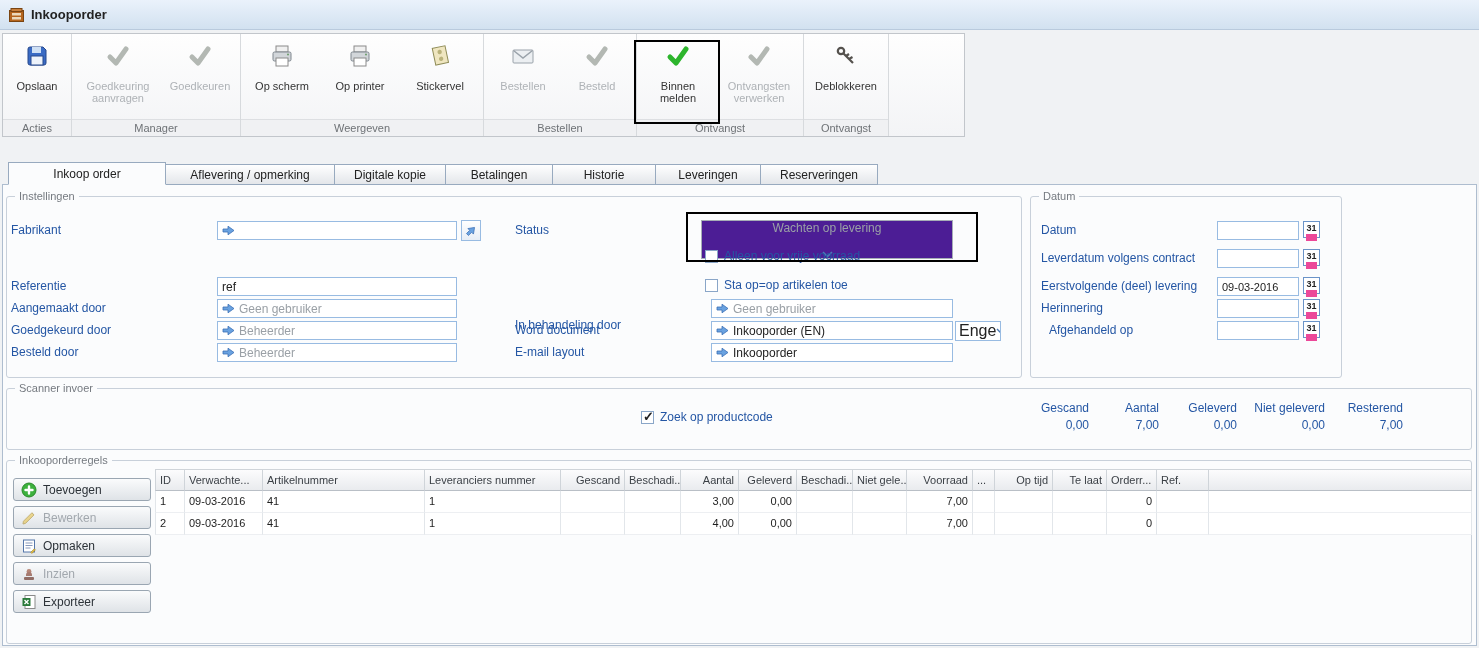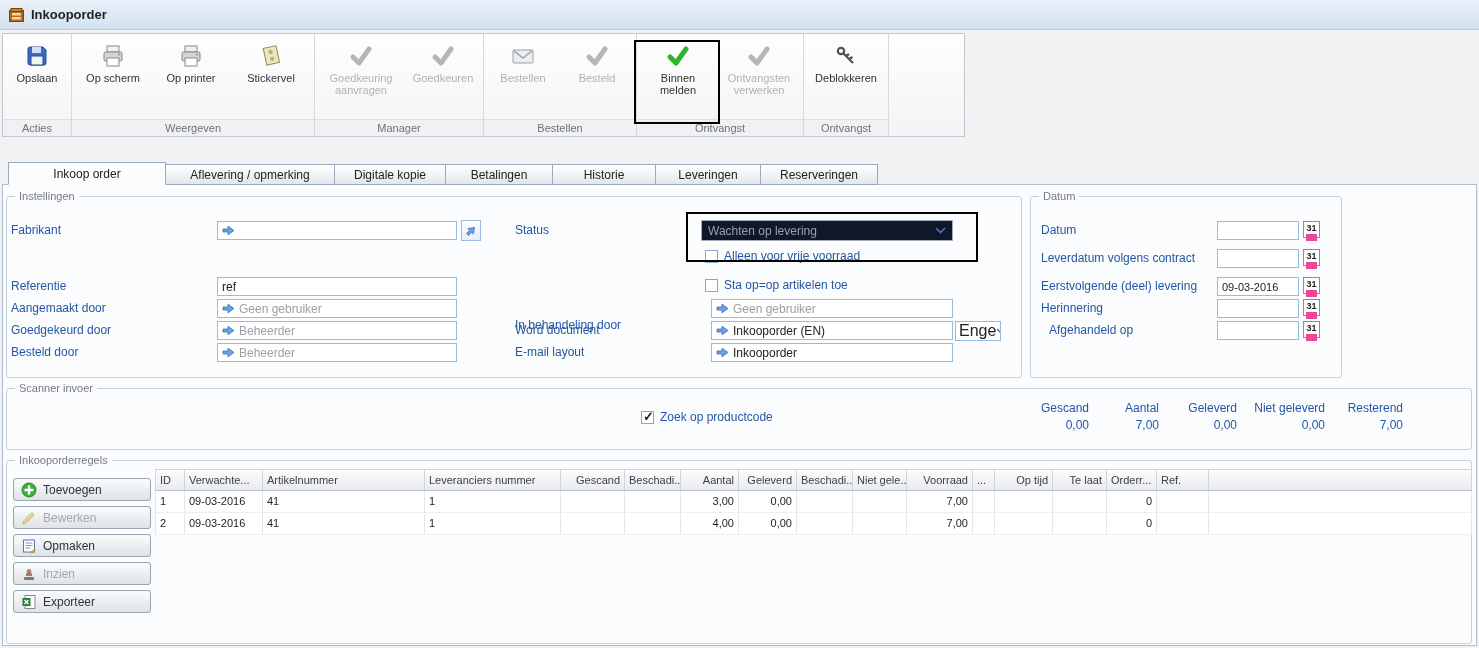--- a/index.html
+++ b/index.html
@@ -10,21 +10,21 @@
 .titlebar{position:absolute;left:0;top:0;width:1479px;height:30px;
   background:linear-gradient(#eaf2fb,#d2e1f0);border-bottom:1px solid #b9cadd;
   display:flex;align-items:center;gap:7px;padding-left:9px;}
 .titlebar .title{font-size:13px;font-weight:bold;color:#222;}
 
 
 .ribbon{position:absolute;left:2px;top:33px;width:963px;height:104px;
   background:linear-gradient(#fefefe,#f3f4f6);border:1px solid #c2c6cb;display:flex;overflow:hidden;}
 .rgroup{display:flex;flex-direction:column;border-right:1px solid #d7dadd;flex-shrink:0;}
 .rbuttons{flex:1;display:flex;padding:2px;}
-.rbtn{display:flex;flex-direction:column;align-items:center;padding-top:7px;gap:3px;cursor:pointer;flex-shrink:0;}
+.rbtn{display:flex;flex-direction:column;align-items:center;padding-top:7px;gap:11px;cursor:pointer;flex-shrink:0;}
 .rbtn .ricon{height:26px;display:flex;align-items:center;justify-content:center;}
 .rlabel{font-size:11px;line-height:12px;color:#333;text-align:center;}
 .rbtn.disabled .rlabel{color:#aeb2b6;}
 .rgrouplabel{height:17px;line-height:16px;text-align:center;font-size:11px;color:#6e7276;
   background:#f0f1f3;border-top:1px solid #dddfe2;}
 .w48{max-width:48px;}
 .w66{max-width:66px;}
 
 
 .tabstrip{position:absolute;left:8px;top:162px;height:23px;display:flex;align-items:flex-end;z-index:5;}
@@ -38,22 +38,22 @@
 
 
 .groupbox{position:absolute;border:1px solid #c8d0da;border-radius:3px;}
 .legend{position:absolute;top:-7px;left:8px;background:#fbfcfd;padding:0 4px;font-size:11px;color:#757a80;line-height:13px;}
 
 
 .flabel{position:absolute;font-size:12px;color:#2456a4;line-height:19px;white-space:nowrap;}
 .field{position:absolute;height:19px;border:1px solid #98bbe2;background:#fff;display:flex;align-items:center;
   gap:4px;padding:0 4px;font-size:12px;color:#222;white-space:nowrap;overflow:hidden;}
 .field .muted{color:#9aa0a6;}
-.combo{position:absolute;height:21px;border:1px solid #a6adb6;background:#0f172a;display:flex;align-items:center;
-  justify-content:space-between;padding:0 6px;font-size:12px;color:#9aa0a6;}
+.combo{position:absolute;height:39px;border:1px solid #a6adb6;background:#4c1d95;display:flex;align-items:center;
+  justify-content:space-between;padding:0 6px;font-size:12px;color:#9aa0a6;flex-direction:column;}
 .select{position:absolute;height:20px;border:1px solid #98bbe2;background:#fff;display:flex;align-items:center;
   justify-content:space-between;padding:0 3px;font-size:16px;color:#222;overflow:hidden;}
 .minibtn{position:absolute;width:20px;height:21px;border:1px solid #98bbe2;
   background:linear-gradient(#ffffff,#e6edf6);display:flex;align-items:center;justify-content:center;cursor:pointer;}
 .checkbox-row{position:absolute;display:flex;align-items:center;gap:6px;}
 .cb{width:13px;height:13px;border:1px solid #8aa6c8;background:#fff;position:relative;flex-shrink:0;}
 .cb.checked::after{content:"✓";position:absolute;left:1px;top:-3px;font-size:13px;font-weight:bold;color:#222;}
 .cblabel{font-size:12px;color:#2456a4;white-space:nowrap;}
 .cal{position:absolute;width:17px;height:17px;border:1px solid #6a93c8;background:#fff;
   display:flex;align-items:flex-start;justify-content:center;cursor:pointer;}
@@ -120,20 +120,42 @@
               </svg>
           </span>
           <span class="rlabel">Opslaan</span>
         </div>
       </div>
       <div class="rgrouplabel">Acties</div>
     </div>
 
     <div class="rgroup">
       <div class="rbuttons">
+        <div class="rbtn disabled" style="width:88px;">
+          <span class="ricon">
+            <svg width="24" height="24" viewBox="0 0 24 24">
+                <path d="M4 13 l6 6 L20 5" fill="none" stroke="#b3b8b3" stroke-width="5" stroke-linecap="round" stroke-linejoin="round"></path>
+              </svg>
+          </span>
+          <span class="rlabel">Goedkeuring aanvragen</span>
+        </div>
+        <div class="rbtn disabled" style="width:76px;">
+          <span class="ricon">
+            <svg width="24" height="24" viewBox="0 0 24 24">
+                <path d="M4 13 l6 6 L20 5" fill="none" stroke="#b3b8b3" stroke-width="5" stroke-linecap="round" stroke-linejoin="round"></path>
+              </svg>
+          </span>
+          <span class="rlabel">Goedkeuren</span>
+        </div>
+      </div>
+      <div class="rgrouplabel">Manager</div>
+    </div>
+
+    <div class="rgroup">
+      <div class="rbuttons">
         <div class="rbtn" style="width:78px;">
           <span class="ricon">
             <svg width="24" height="24" viewBox="0 0 24 24">
                 <rect x="6" y="2" width="12" height="6" fill="#f0f0f0" stroke="#8a8a8a"></rect>
                 <rect x="3" y="8" width="18" height="9" rx="1.5" fill="#d2d6da" stroke="#7e868e"></rect>
                 <rect x="6" y="14" width="12" height="8" fill="#fff" stroke="#8a8a8a"></rect>
                 <circle cx="18" cy="10.5" r="1" fill="#6a9a6a"></circle>
               </svg>
           </span>
           <span class="rlabel">Op scherm</span>
@@ -156,42 +178,20 @@
                   <rect x="6" y="3" width="13" height="17" fill="#efe6c0" stroke="#8d8a55"></rect>
                   <circle cx="12.5" cy="8" r="2.2" fill="#b9b27a"></circle>
                   <circle cx="12.5" cy="15" r="2.2" fill="#b9b27a"></circle>
                 </g>
               </svg>
           </span>
           <span class="rlabel">Stickervel</span>
         </div>
       </div>
       <div class="rgrouplabel">Weergeven</div>
-    </div>
-
-    <div class="rgroup">
-      <div class="rbuttons">
-        <div class="rbtn disabled" style="width:88px;">
-          <span class="ricon">
-            <svg width="24" height="24" viewBox="0 0 24 24">
-                <path d="M4 13 l6 6 L20 5" fill="none" stroke="#b3b8b3" stroke-width="5" stroke-linecap="round" stroke-linejoin="round"></path>
-              </svg>
-          </span>
-          <span class="rlabel">Goedkeuring aanvragen</span>
-        </div>
-        <div class="rbtn disabled" style="width:76px;">
-          <span class="ricon">
-            <svg width="24" height="24" viewBox="0 0 24 24">
-                <path d="M4 13 l6 6 L20 5" fill="none" stroke="#b3b8b3" stroke-width="5" stroke-linecap="round" stroke-linejoin="round"></path>
-              </svg>
-          </span>
-          <span class="rlabel">Goedkeuren</span>
-        </div>
-      </div>
-      <div class="rgrouplabel">Manager</div>
     </div>
 
     <div class="rgroup">
       <div class="rbuttons">
         <div class="rbtn disabled" style="width:74px;">
           <span class="ricon">
             <svg width="24" height="24" viewBox="0 0 24 24">
                 <rect x="2" y="6" width="20" height="13" rx="1" fill="#eceff2" stroke="#9aa2aa"></rect>
                 <path d="M2.5 6.5 L12 14 L21.5 6.5" fill="none" stroke="#9aa2aa" stroke-width="1.5"></path>
               </svg>

